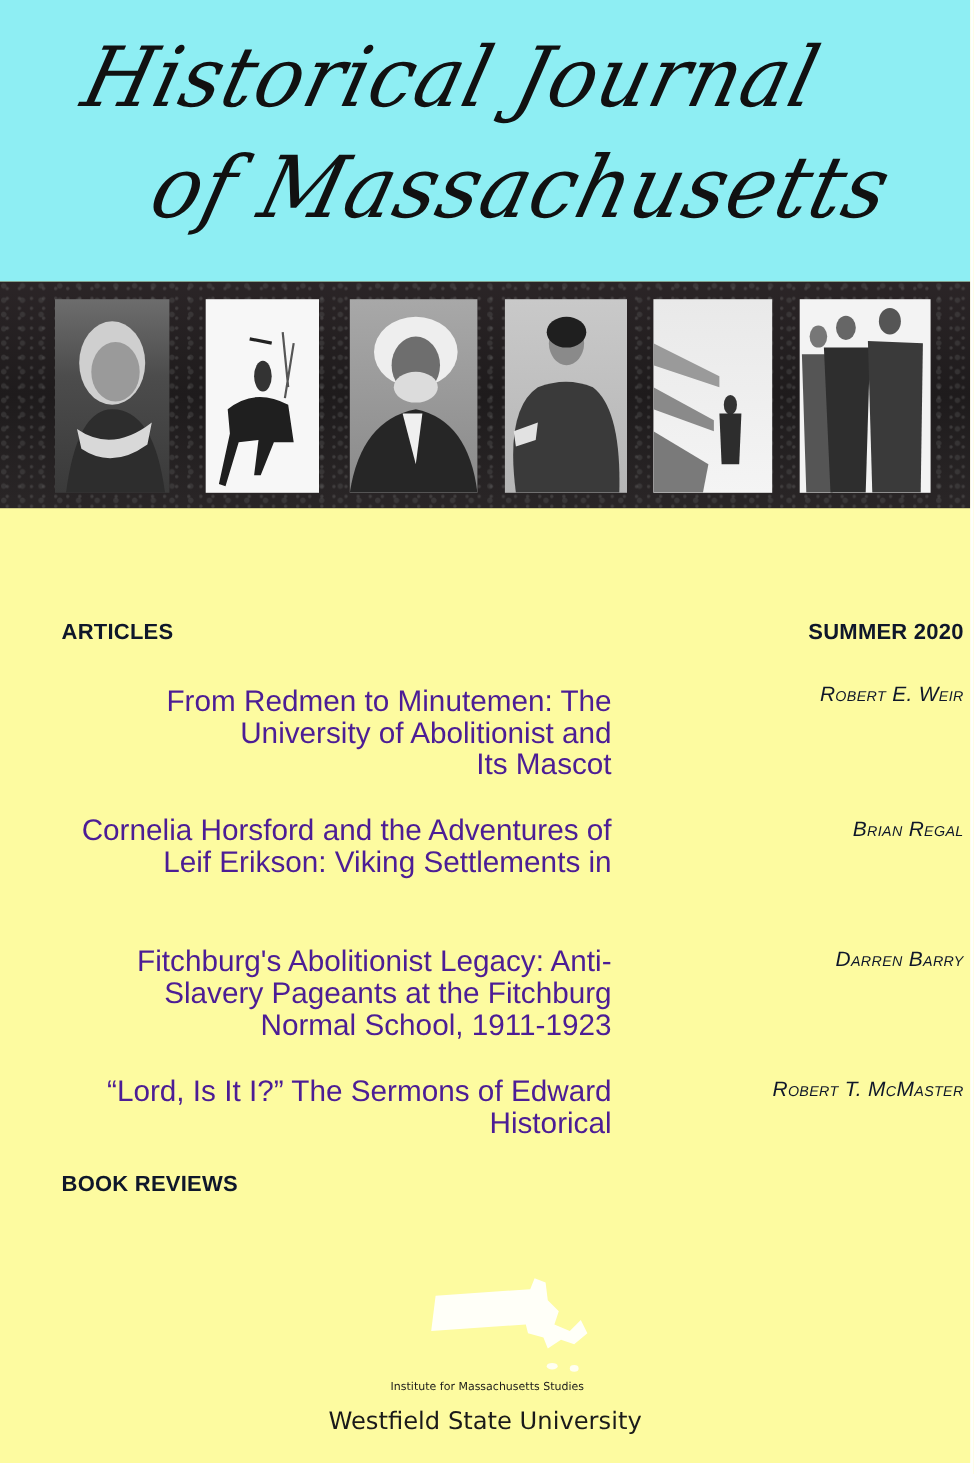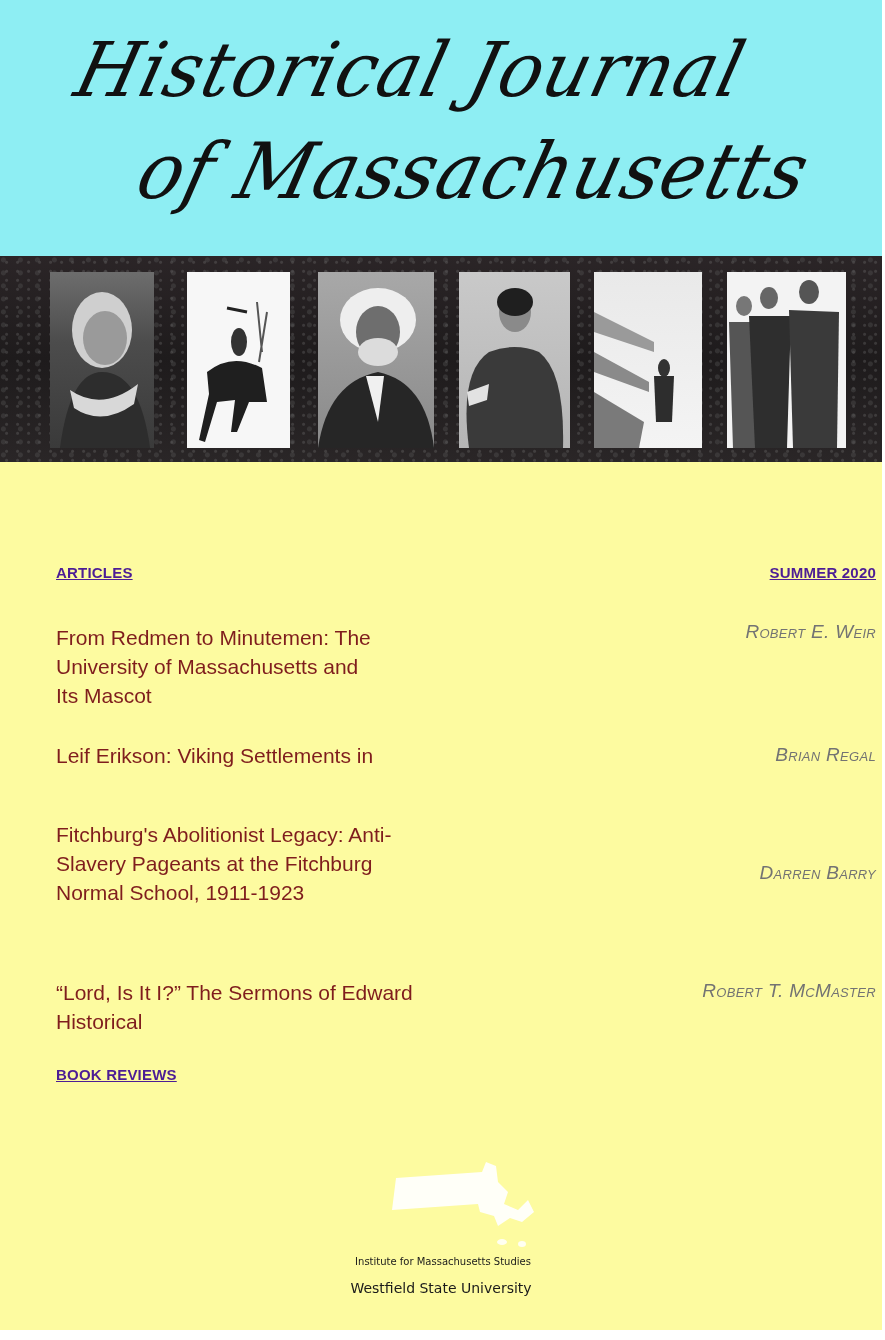--- a/index.html
+++ b/index.html
@@ -20,36 +20,36 @@
         linear-gradient(180deg, #2b2527 0%, #1e1b1c 50%, #2a2627 100%); }
     .photo { position: absolute; top: 16px; height: 176px; overflow: hidden; }
     .photo .ph { position: absolute; inset: 0; }
     .p1 { left: 50px; width: 104px; background: linear-gradient(180deg,#6d6d6d,#4c4c4c 40%,#3a3a3a); }
     .p2 { left: 187px; width: 103px; background: #f7f7f7; }
     .p3 { left: 318px; width: 116px; background: linear-gradient(180deg,#a8a8a8,#8a8a8a); }
     .p4 { left: 459px; width: 111px; background: linear-gradient(180deg,#c9c9c9,#b5b5b5); }
     .p5 { left: 594px; width: 108px; background: linear-gradient(180deg,#e9e9e9,#f4f4f4); }
     .p6 { left: 727px; width: 119px; background: #f3f3f3; }
 
-    .section-heading { position: absolute; font-weight: bold; font-size: 15px; color: #4c1d95; letter-spacing: 0.2px; text-decoration: underline; }
+    .section-heading { position: absolute; font-weight: bold; font-size: 20px; color: #0f172a; letter-spacing: 0.2px; }
     .articles-heading { left: 56px; top: 564px; }
     .issue-label { right: 6px; top: 564px; }
     .reviews-heading { left: 56px; top: 1066px; }
 
-    .article { position: absolute; left: 56px; width: 500px; font-size: 21px; line-height: 29px; color: #7f1d1d; }
-    .author { position: absolute; right: 6px; font-size: 19px; font-style: italic; color: #737373; font-variant: small-caps; letter-spacing: 0.3px; text-align: right; white-space: nowrap; }
+    .article { position: absolute; left: 56px; width: 500px; font-size: 27px; line-height: 29px; color: #4c1d95; text-align: right; }
+    .author { position: absolute; right: 6px; font-size: 19px; font-style: italic; color: #0f172a; font-variant: small-caps; letter-spacing: 0.3px; text-align: right; white-space: nowrap; }
 
     .a1 { top: 623px; } .au1 { top: 621px; }
     .a2 { top: 741px; } .au2 { top: 744px; }
-    .a3 { top: 820px; } .au3 { top: 862px; }
+    .a3 { top: 860px; } .au3 { top: 862px; }
     .a4 { top: 978px; } .au4 { top: 980px; text-align: right; }
 
     .map { position: absolute; left: 390px; top: 1160px; }
     .institute { position: absolute; left: 2px; width: 100%; text-align: center; top: 1256px; font-family: "DejaVu Sans", sans-serif; font-size: 10px; color: #1a1a1a; }
-    .university { position: absolute; left: 0; width: 100%; text-align: center; top: 1280px; font-family: "DejaVu Sans", sans-serif; font-size: 14px; color: #1a1a1a; }
+    .university { position: absolute; left: 0; width: 100%; text-align: center; top: 1280px; font-family: "DejaVu Sans", sans-serif; font-size: 22px; color: #1a1a1a; }
   </style>
 </head>
 <body>
 
 <div class="cover">
 
   <div class="title-band">
     <div class="title-line l1">Historical Journal</div>
     <div class="title-line l2">of Massachusetts</div>
   </div>
@@ -107,26 +107,27 @@
         <path d="M62 38 L112 40 L110 176 L66 176 Z" fill="#3a3a3a"></path>
       </svg>
     </div>
   </div>
 
   <div class="section-heading articles-heading">ARTICLES</div>
   <div class="section-heading issue-label">SUMMER 2020</div>
 
   <div class="article a1">
     <div>From Redmen to Minutemen: The</div>
-    <div>University of Massachusetts and</div>
+    <div>University of Abolitionist and</div>
     <div>Its Mascot</div>
   </div>
   <div class="author au1">Robert E. Weir</div>
 
   <div class="article a2">
+    <div>Cornelia Horsford and the Adventures of</div>
     <div>Leif Erikson: Viking Settlements in</div>
   </div>
   <div class="author au2">Brian Regal</div>
 
   <div class="article a3">
     <div>Fitchburg's Abolitionist Legacy: Anti-</div>
     <div>Slavery Pageants at the Fitchburg</div>
     <div>Normal School, 1911-1923</div>
   </div>
   <div class="author au3">Darren Barry</div>

